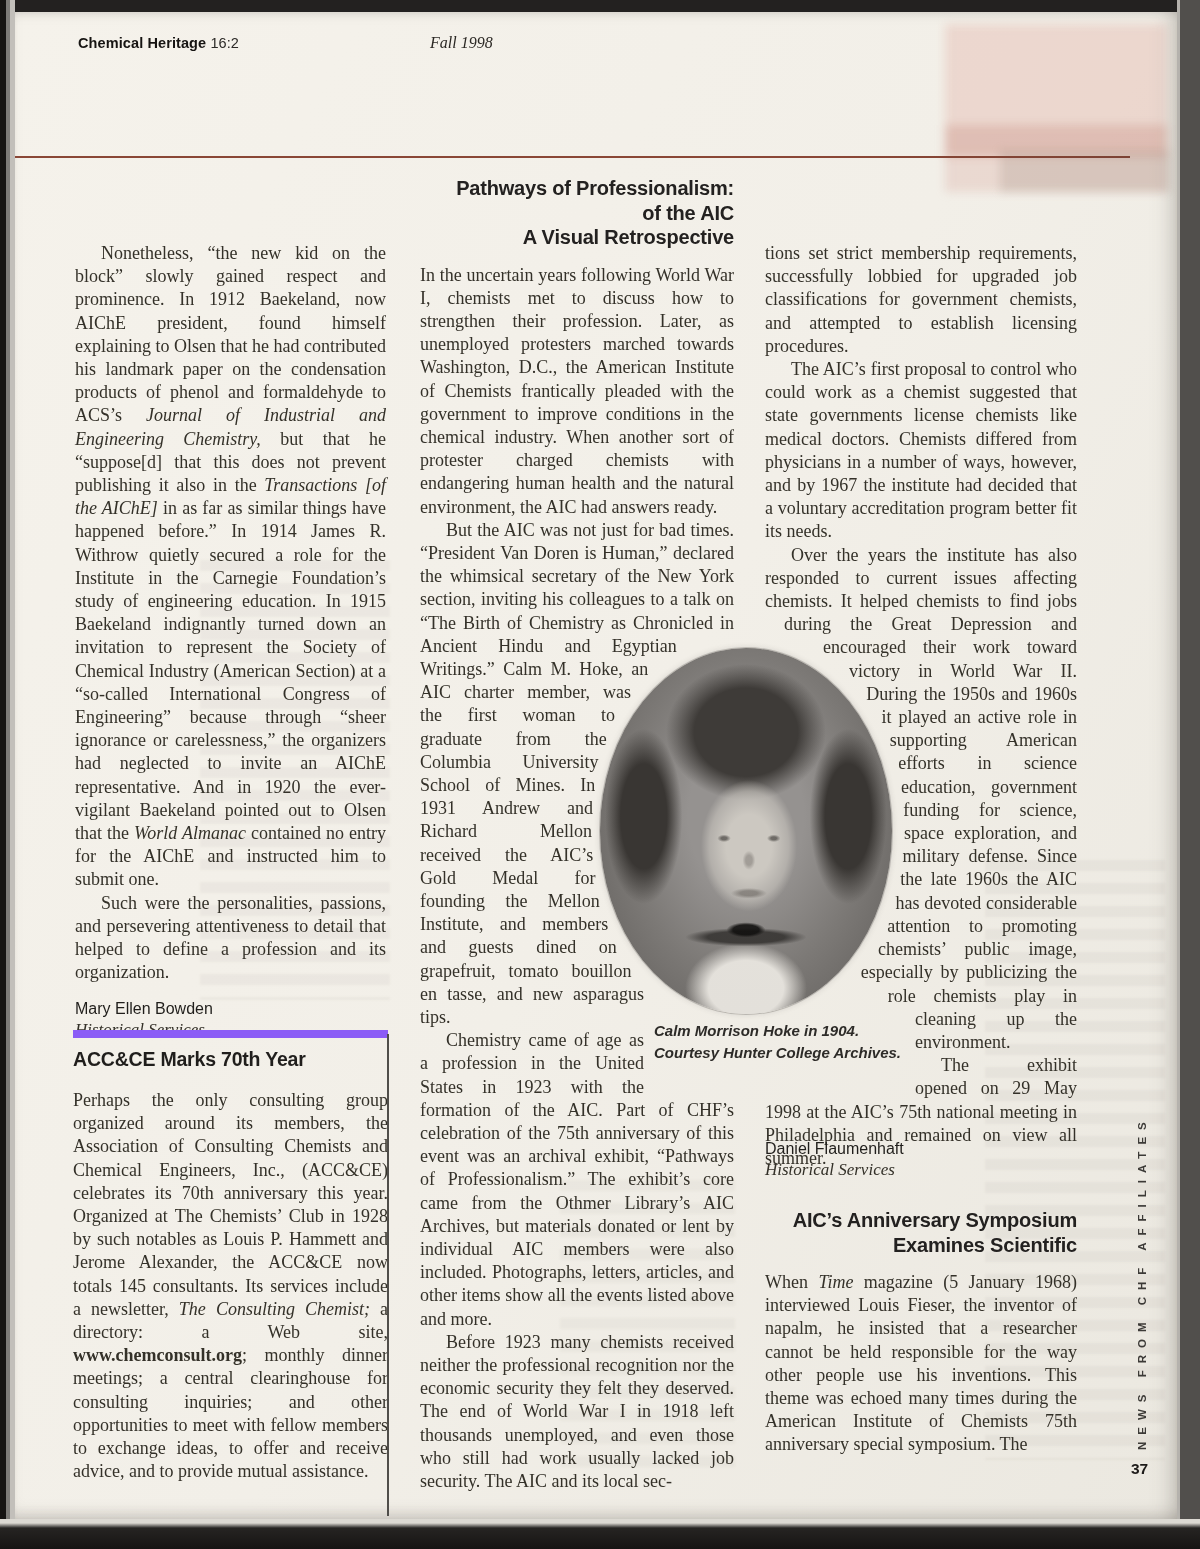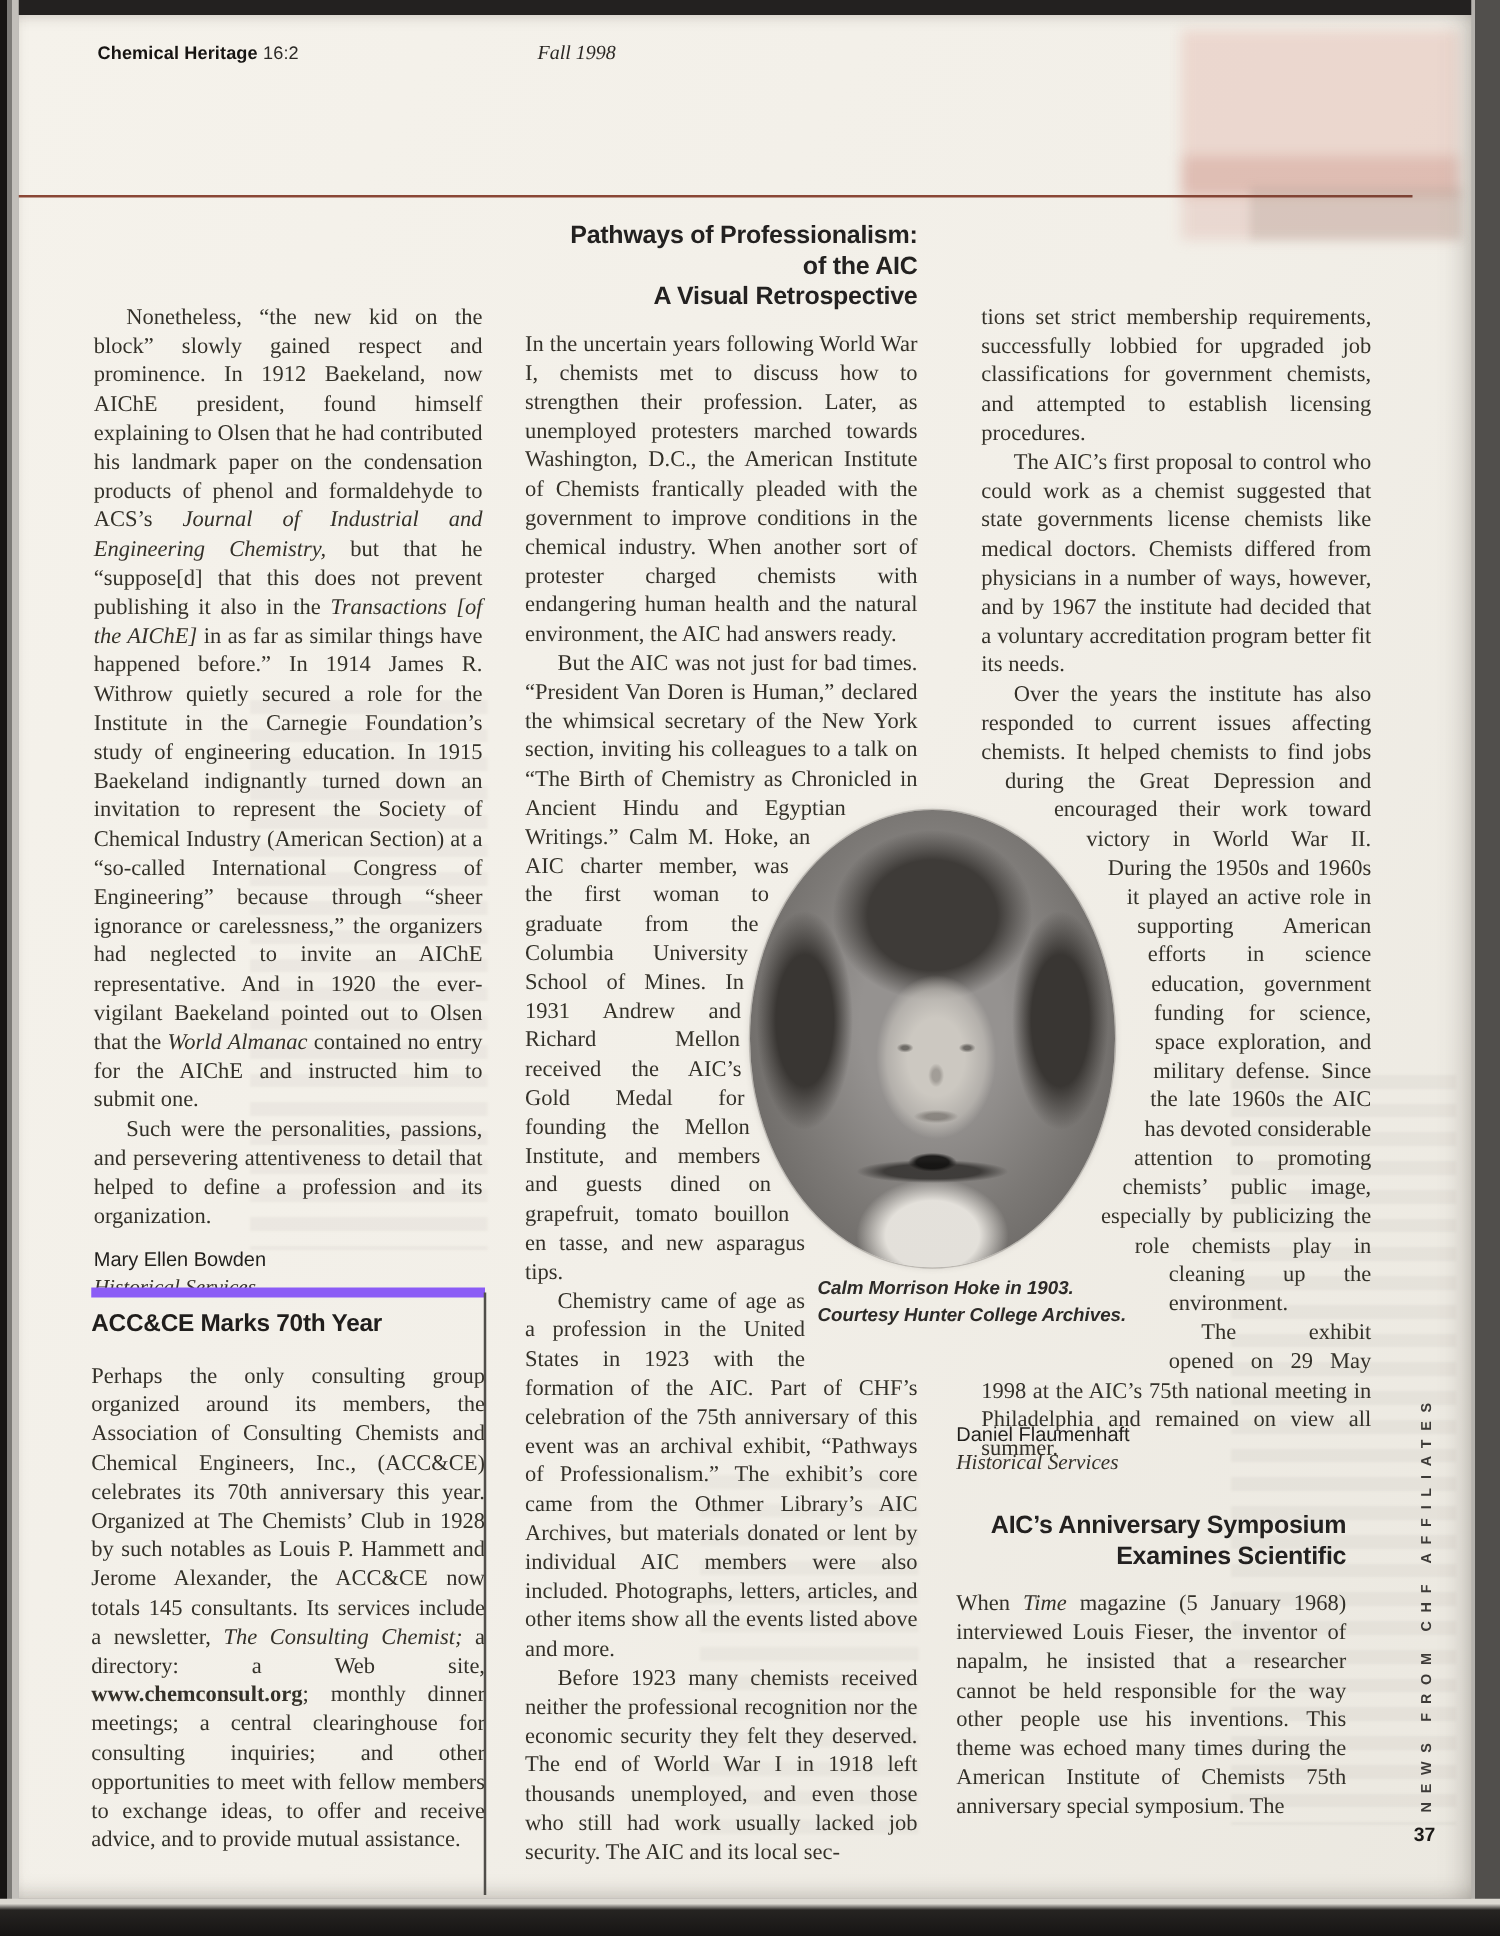--- a/index.html
+++ b/index.html
@@ -52,21 +52,21 @@
 
   
   .col { position: absolute; font: 18px/23.2px "Liberation Serif", serif; color: #343129; text-align: justify; }
   .col p { margin: 0; }
   .col p.indent { text-indent: 26px; }
   .ital { font-style: italic; }
   .bold-run { font-weight: bold; }
 
   #col1-main { left: 75px; top: 242px; width: 311px; }
   #col2      { left: 420px; top: 176px; width: 314px; }
-  #col3-top  { left: 785px; top: 242px; width: 312px; }
+  #col3-top  { left: 765px; top: 242px; width: 312px; }
   #col3-bot  { left: 765px; top: 1138px; width: 312px; }
 
   .byline { margin-top: 13px; }
   .byline-name { font: 16px/21px "Liberation Sans", sans-serif; color: #201e1b; }
   .byline-role { font: italic 17px/21px "Liberation Serif", serif; color: #343129; }
 
   h2.article-h {
     margin: 0 0 14px 0; font: bold 20px/24.5px "Liberation Sans", sans-serif;
     color: #232120; letter-spacing: -0.2px; text-align: right;
   }
@@ -189,21 +189,21 @@
       <div class="byline-role">Historical Services</div>
     </div>
     <h2 class="article-h" style="margin-top:28px">
       <span>AIC’s Anniversary Symposium</span>
       <span>Examines Scientific</span>
     </h2>
     <p><span>When </span><span class="ital">Time</span><span> magazine (5 January 1968) interviewed Louis Fieser, the inventor of napalm, he insisted that a researcher cannot be held responsible for the way other people use his inventions. This theme was echoed many times during the American Institute of Chemists 75th anniversary special symposium. The</span></p>
   </div>
 
   <div id="photo" role="img"></div>
-  <div id="caption">Calm Morrison Hoke in 1903. Courtesy Hunter College Archives.</div>
+  <div id="caption">Calm Morrison Hoke in 1904. Courtesy Hunter College Archives.</div>
 
   <div id="affil">NEWS FROM CHF AFFILIATES</div>
   <div id="pagenum">37</div>
 
   <div class="edge-top"></div>
   <div class="edge-left"></div>
   <div class="edge-right"></div>
   <div class="edge-bottom"></div>
 
 </div>

